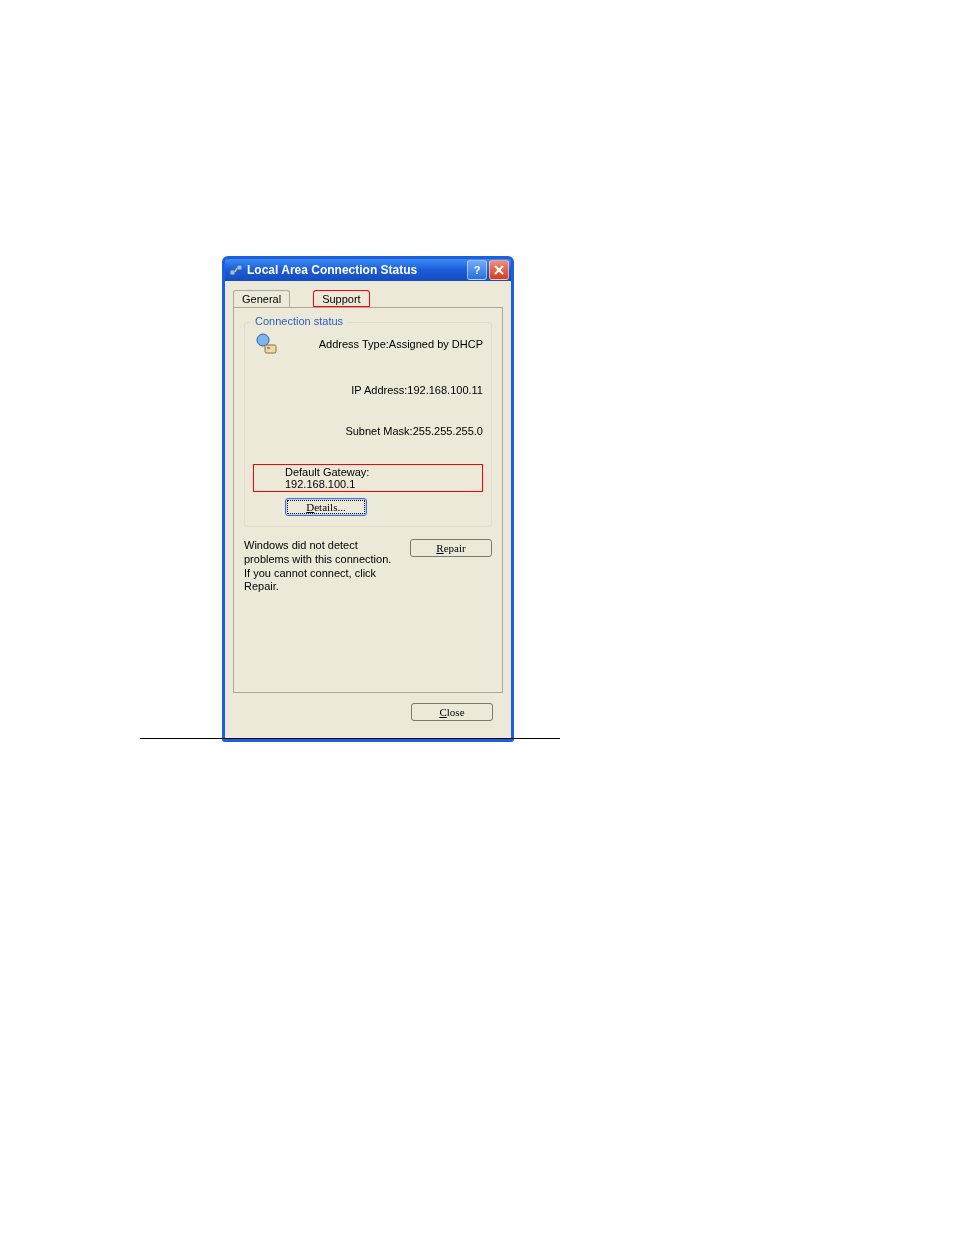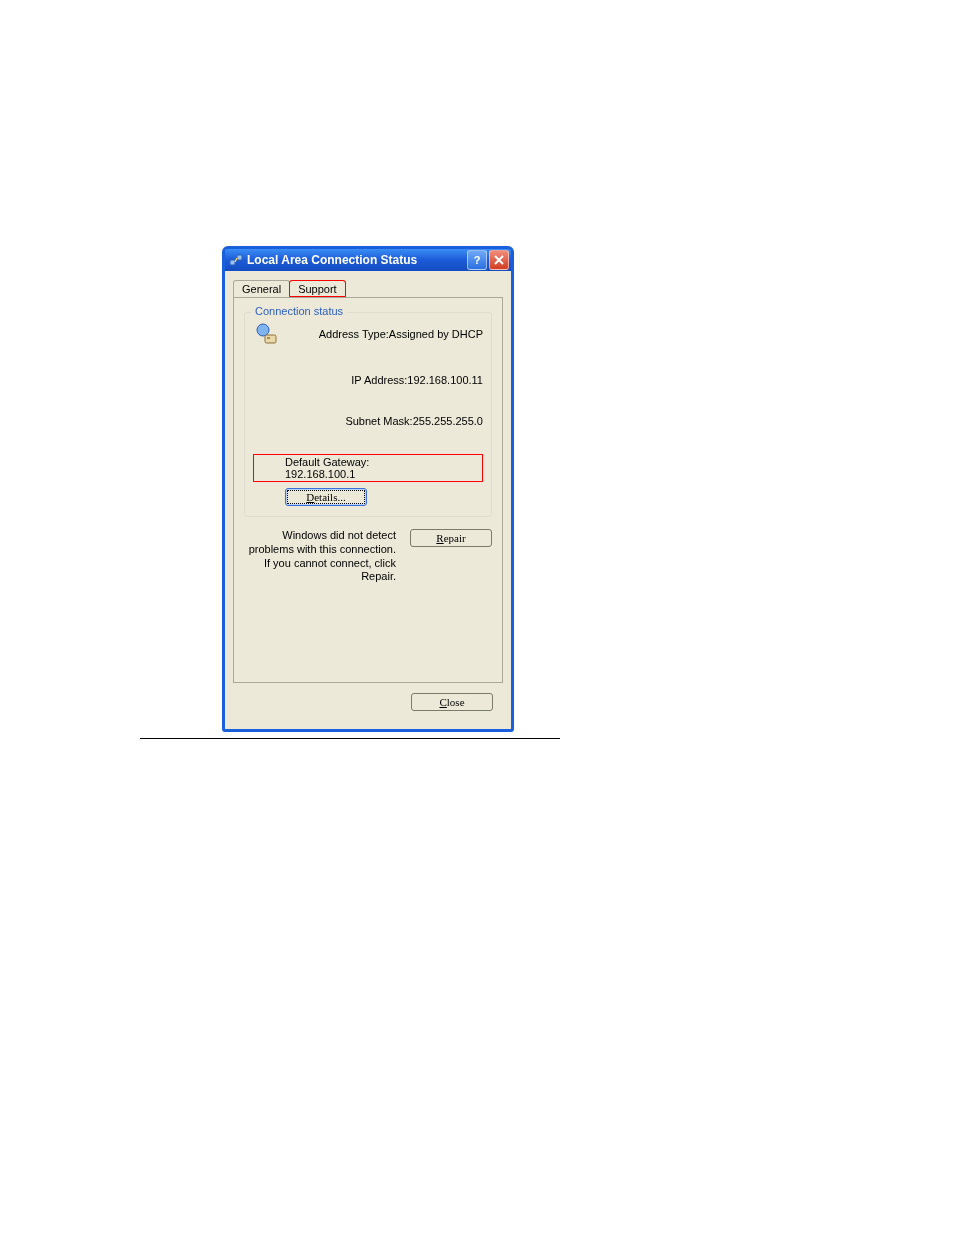--- a/index.html
+++ b/index.html
@@ -1,47 +1,47 @@
 <!DOCTYPE html>
 <html><head>
 <meta charset="utf-8">
 <style>
   html,body{margin:0;padding:0;background:#fff;font-family:Tahoma,Arial,sans-serif;font-size:11px;color:#000;}
   .page{width:954px;height:1235px;position:relative;}
-  .dialog{position:absolute;left:222px;top:246px;width:286px;background:#ece9d8;border:3px solid #1a5fdc;border-radius:6px 6px 3px 3px;box-shadow:0 0 0 1px #0a3aa0 inset;overflow:hidden;}
+  .dialog{position:absolute;left:222px;top:256px;width:286px;background:#ece9d8;border:3px solid #1a5fdc;border-radius:6px 6px 3px 3px;box-shadow:0 0 0 1px #0a3aa0 inset;overflow:hidden;}
   .titlebar{height:22px;background:linear-gradient(to bottom,#3b8df5 0%,#1c5bd8 50%,#144cc0 100%);display:flex;align-items:center;padding:0 2px 0 4px;}
   .titlebar .title-text{color:#fff;font-weight:bold;font-size:12px;margin-left:4px;flex:1;white-space:nowrap;overflow:hidden;}
   .title-icon{width:14px;height:14px;}
   .title-icon svg{display:block;}
   .tbtn{width:18px;height:18px;border-radius:3px;margin-left:2px;display:flex;align-items:center;justify-content:center;color:#fff;font-weight:bold;font-size:11px;border:1px solid rgba(255,255,255,.5);}
   .tbtn.help{background:linear-gradient(to bottom,#6fa9f8,#2b6fe0);}
   .tbtn.close{background:linear-gradient(to bottom,#f08b7a,#d13d20);}
   .tbtn.close svg{display:block;}
   .client{background:#ece9d8;padding:6px 8px 8px 8px;}
-  .tabstrip{display:flex;align-items:flex-end;height:20px;border-bottom:1px solid #aca899;}
+  .tabstrip{display:flex;align-items:flex-end;height:20px;border-bottom:1px solid #aca899;gap:24px;}
   .tab{padding:2px 8px 2px 8px;border:1px solid #aca899;border-bottom:none;border-radius:3px 3px 0 0;background:#ece9d8;margin-right:-1px;}
   .tab.general{}
   .tab.support{outline:1px solid #f00;outline-offset:-1px;position:relative;z-index:2;}
   .tabpanel{border:1px solid #aca899;border-top:none;background:#ece9d8;padding:10px 10px 8px 10px;}
   .groupbox{position:relative;border:1px solid #e0ddd0;border-radius:3px;padding:8px 8px 10px 8px;margin-top:4px;}
   .groupbox-title{position:absolute;top:-8px;left:6px;background:#ece9d8;padding:0 4px;color:#2b5fc5;font-size:11px;}
   .status-row{display:flex;align-items:center;}
   .net-icon{width:26px;height:26px;margin-right:6px;flex:0 0 auto;}
   .net-icon svg{display:block;}
   .kv{display:flex;justify-content:flex-end;padding:2px 0;}
   .kv .k{white-space:nowrap;}
   .kv .v{white-space:nowrap;}
   .kvlist{flex:1;}
   .kvpad{padding-left:32px;margin-top:25px;}
   .gateway-row{outline:1px solid #f00;outline-offset:-1px;flex-direction:column;}
   .btn{display:inline-block;background:#ece9d8;border:1px solid #7a7a6b;border-radius:3px;padding:2px 10px;min-width:60px;text-align:center;font-family:Liberation Serif, serif;}
   .btn.focus{outline:1px dotted #000;outline-offset:-3px;border:1px solid #3a6fd8;box-shadow:0 0 0 1px #b7d3fb inset;}
   .details-row{margin-left:32px;margin-top:6px;}
   .repair-row{display:flex;align-items:flex-start;margin-top:12px;gap:14px;}
-  .repair-row .msg{flex:1;line-height:1.25;text-align:right;}
+  .repair-row .msg{flex:1;line-height:1.25;}
   .dialog-footer{display:flex;justify-content:flex-end;padding:10px 10px 10px 0;align-items:center;}
   .u{text-decoration:underline;}
   .hr{position:absolute;left:140px;top:738px;width:420px;border-top:1px solid #000;}
 </style>
 </head>
 <body>
 <div class="page">
   <div class="dialog">
     <div class="titlebar">
       <span class="title-icon">

